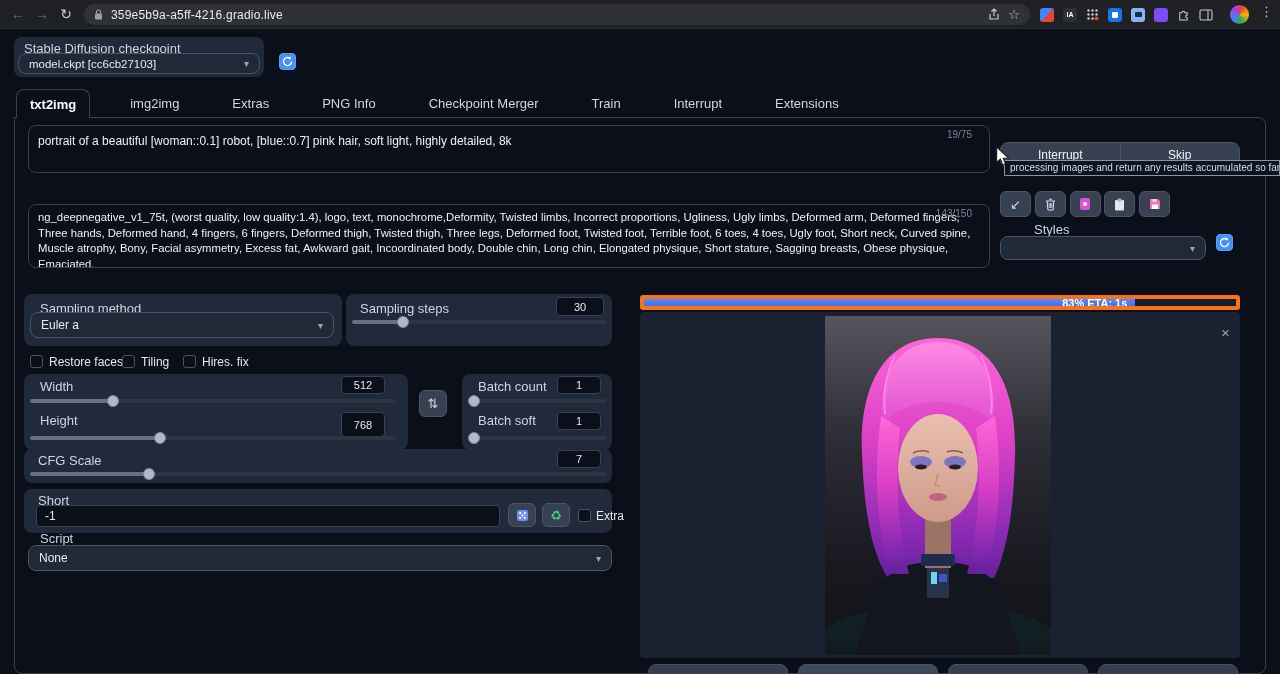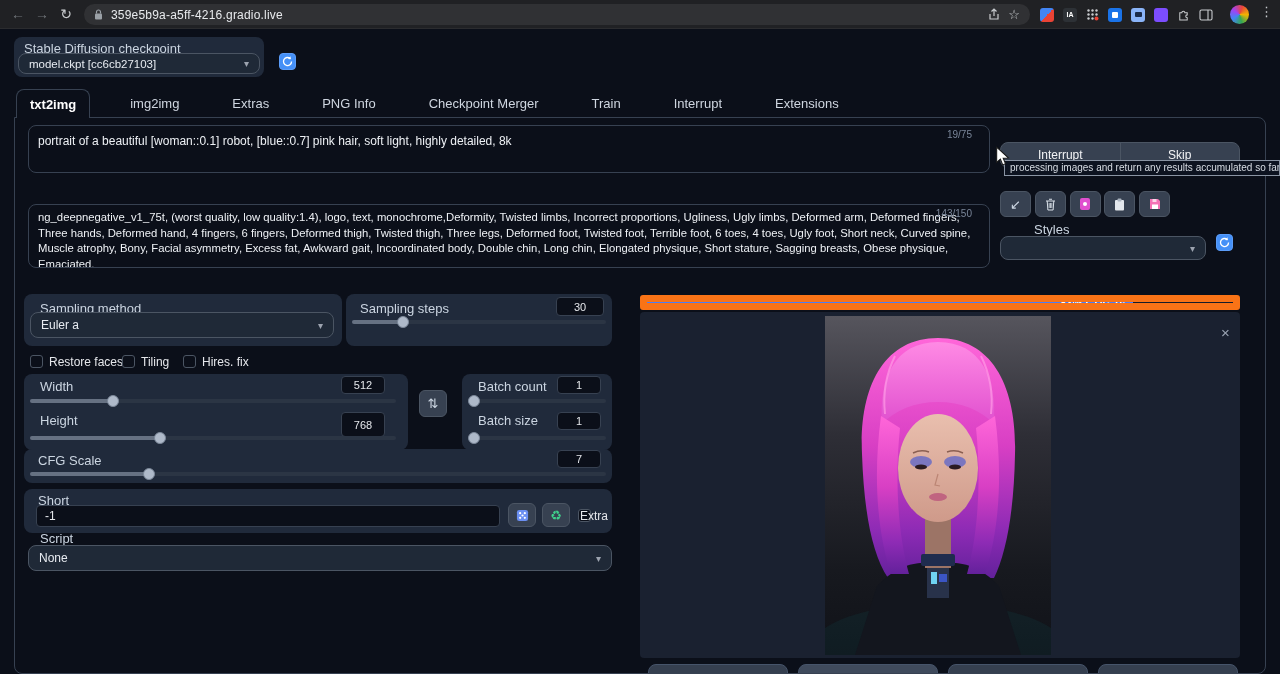--- a/index.html
+++ b/index.html
@@ -55,21 +55,21 @@
   .tab.active { border:1px solid #374151; border-bottom:none; border-radius:8px 8px 0 0; background:#0b0f19; color:#ffffff; font-weight:bold; }
   .container { left:14px; top:117px; width:1252px; height:557px; border:1px solid #374151; border-radius:0 8px 8px 8px; z-index:1; }
 
   .split-btn { display:flex; border:1px solid #4b5563; border-radius:8px; overflow:hidden; background:#374151; }
   .split-half { flex:1; display:flex; align-items:center; justify-content:center; font-size:12px; color:#f3f4f6; cursor:pointer; }
   .split-half + .split-half { border-left:1px solid #4b5563; }
 
   .tooltip { background:#0d1320; border:1px solid #8a94a3; color:#d7dce3; font-size:10px; padding:1px 5px;
              white-space:nowrap; overflow:hidden; z-index:30; }
 
-  .progress-wrap { background:#151c2c; border:7px solid #f97316; border-radius:3px; overflow:hidden; }
+  .progress-wrap { background:#151c2c; border:4px solid #f97316; border-radius:3px; overflow:hidden; }
   .progress-fill { height:100%; background:linear-gradient(180deg,#5a8cf8,#3e6ff0); display:flex; align-items:center;
                    justify-content:flex-end; padding-right:8px; }
   .progress-text { font-size:11px; font-weight:bold; color:#ffffff; white-space:nowrap; }
 
   .preview { background:#1a2130; border-radius:4px; }
   .close-x { color:#9aa3b2; font-size:15px; line-height:15px; cursor:pointer; }
   .bottom-btn { height:24px; border-radius:8px; background:#353f4f; border:1px solid #46546a; cursor:pointer; }
 </style>
 </head>
 <body>
@@ -284,21 +284,21 @@
 </div>
 
 <div class="abs panel" style="left:462px;top:374px;width:150px;height:76px;"></div>
 <div class="abs label" style="left:478px;top:379px;">Batch count</div>
 <div class="abs numbox" style="left:557px;top:376px;width:44px;height:18px;">1</div>
 <div class="abs slider" style="left:468px;top:394px;width:138px;">
   <div class="sl-track"></div>
   <div class="sl-fill" style="width: 0%;"></div>
   <div class="sl-thumb" style="left: clamp(0px, 0% - 6px, 100% - 12px);"></div>
 </div>
-<div class="abs label" style="left:478px;top:413px;">Batch size</div>
+<div class="abs label" style="left:478px;top:413px;">Batch soft</div>
 <div class="abs numbox" style="left:557px;top:412px;width:44px;height:18px;">1</div>
 <div class="abs slider" style="left:468px;top:431px;width:138px;">
   <div class="sl-track"></div>
   <div class="sl-fill" style="width: 0%;"></div>
   <div class="sl-thumb" style="left: clamp(0px, 0% - 6px, 100% - 12px);"></div>
 </div>
 
 <div class="abs panel" style="left:24px;top:449px;width:588px;height:34px;"></div>
 <div class="abs label" style="left:38px;top:453px;">CFG Scale</div>
 <div class="abs numbox" style="left:557px;top:450px;width:44px;height:18px;">7</div>
@@ -320,21 +320,21 @@
         <circle cx="7" cy="7" r="1.2" fill="#fff"></circle>
         <circle cx="4.5" cy="9.5" r="1.2" fill="#fff"></circle>
         <circle cx="9.5" cy="9.5" r="1.2" fill="#fff"></circle>
       </svg>
   </span>
 </div>
 <div class="abs btn" style="left:542px;top:503px;width:28px;height:24px;border-radius:6px;">
   <span style="color:#3fd08b;font-size:13px;line-height:13px;">♻</span>
 </div>
 <div class="abs checkbox" style="left:578px;top:509px;"></div>
-<div class="abs cb-label" style="left:580px;top:509px;">Extra</div>
+<div class="abs cb-label" style="left:596px;top:509px;">Extra</div>
 
 <div class="abs label" style="left:40px;top:531px;">Script</div>
 <div class="abs select" style="left:28px;top:545px;width:584px;height:26px;justify-content:space-between;">
   <span>None</span>
   <span class="chev">▾</span>
 </div>
 
 <div class="abs progress-wrap" style="left:640px;top:295px;width:600px;height:15px;">
   <div class="progress-fill" style="width: 83%;">
     <span class="progress-text">83% ETA: 1s</span>

